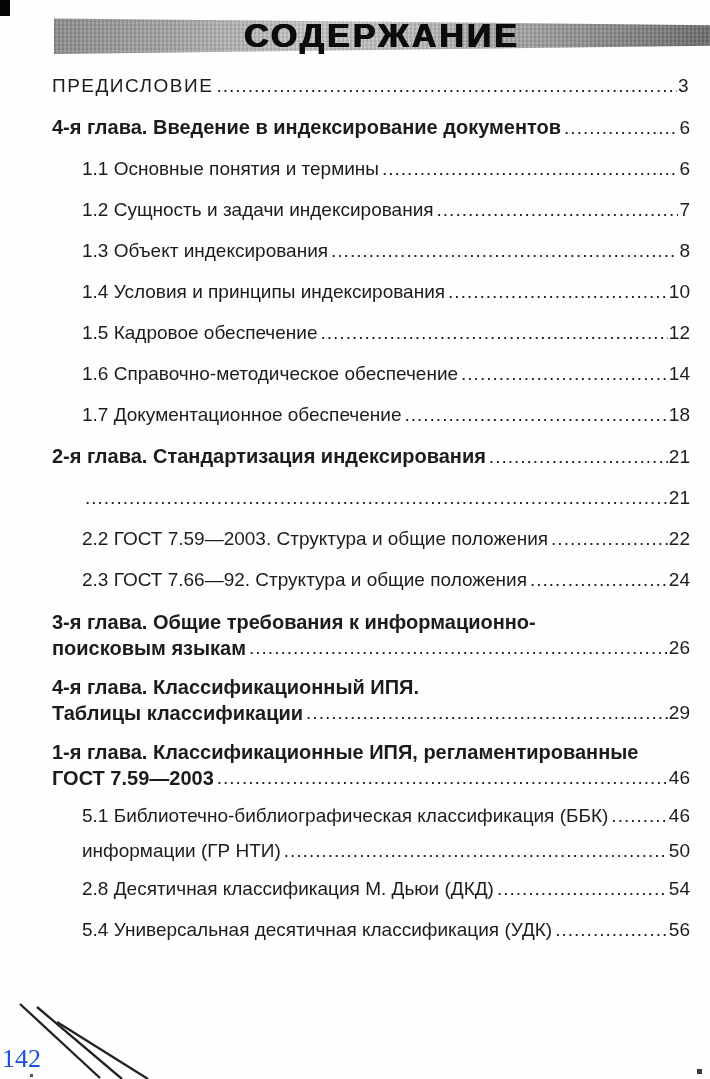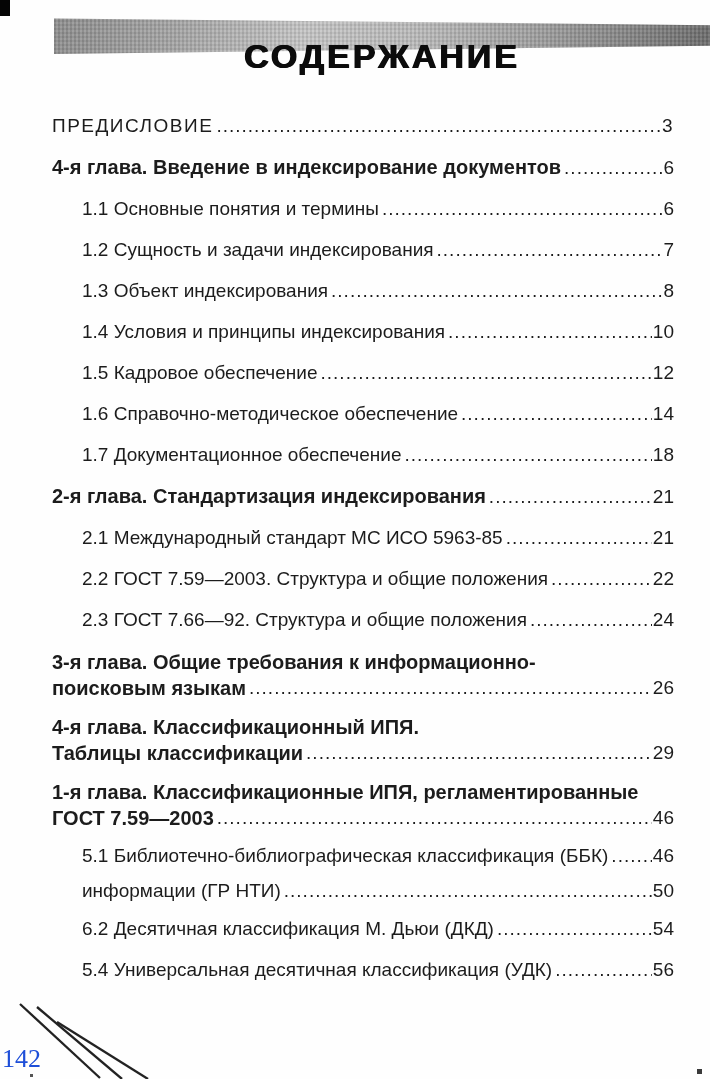--- a/index.html
+++ b/index.html
@@ -25,26 +25,25 @@
       linear-gradient(95deg, #8f8f8f 0%, #a6a6a6 18%, #c7c7c7 38%, #bdbdbd 55%, #a3a3a3 72%, #858585 88%, #6c6c6c 100%);
     clip-path: polygon(0 4%, 100% 22%, 100% 78%, 0 100%);
   }
   .band-title {
     position: absolute; top: 15px; left: 54px; right: 0; height: 40px;
     display: flex; align-items: center; justify-content: center;
     font-weight: bold; font-size: 34px; letter-spacing: 3px;
     color: #0c0c0c;
     text-shadow: 0.8px 0 #0c0c0c, -0.5px 0 #0c0c0c;
     white-space: nowrap;
-    margin-top: 21px;
   }
   
   .toc {
-    position: absolute; top: 0; left: 0; right: 16px;
-    padding: 114px 20px 0 52px;
+    position: absolute; top: 0; left: 0; right: 0;
+    padding: 74px 20px 0 52px;
   }
   .entry {
     display: flex; align-items: baseline;
     margin-top: 17px; line-height: 24px; font-size: 19px;
   }
   .entry:first-child { margin-top: 0; }
   .entry.twoline { display: block; line-height: 26px; }
   .twoline .l2 { display: flex; align-items: flex-end; }
   .entry.bold { font-weight: bold; font-size: 20px; }
   .entry.indent { padding-left: 30px; }
@@ -137,21 +136,20 @@
     <span class="page-num">18</span>
   </div>
 
   <div class="entry bold">
     <span class="label">2-я глава. Стандартизация индексирования</span>
     <span class="dots">........................................................................................................................................................................................................</span>
     <span class="page-num">21</span>
   </div>
 
   <div class="entry indent">
-    <span class="label">2.1 Международный стандарт МС ИСО 5963-85</span>
     <span class="dots">........................................................................................................................................................................................................</span>
     <span class="page-num">21</span>
   </div>
 
   <div class="entry indent">
     <span class="label">2.2 ГОСТ 7.59—2003. Структура и общие положения</span>
     <span class="dots">........................................................................................................................................................................................................</span>
     <span class="page-num">22</span>
   </div>
 
@@ -196,21 +194,21 @@
 
   <div class="entry indent twoline tight">
     <div class="l2">
       <span class="label">информации (ГР НТИ)</span>
       <span class="dots">........................................................................................................................................................................................................</span>
       <span class="page-num">50</span>
     </div>
   </div>
 
   <div class="entry indent after-two">
-    <span class="label">6.2 Десятичная классификация М. Дьюи (ДКД)</span>
+    <span class="label">2.8 Десятичная классификация М. Дьюи (ДКД)</span>
     <span class="dots">........................................................................................................................................................................................................</span>
     <span class="page-num">54</span>
   </div>
 
   <div class="entry indent">
     <span class="label">5.4 Универсальная десятичная классификация (УДК)</span>
     <span class="dots">........................................................................................................................................................................................................</span>
     <span class="page-num">56</span>
   </div>
 

